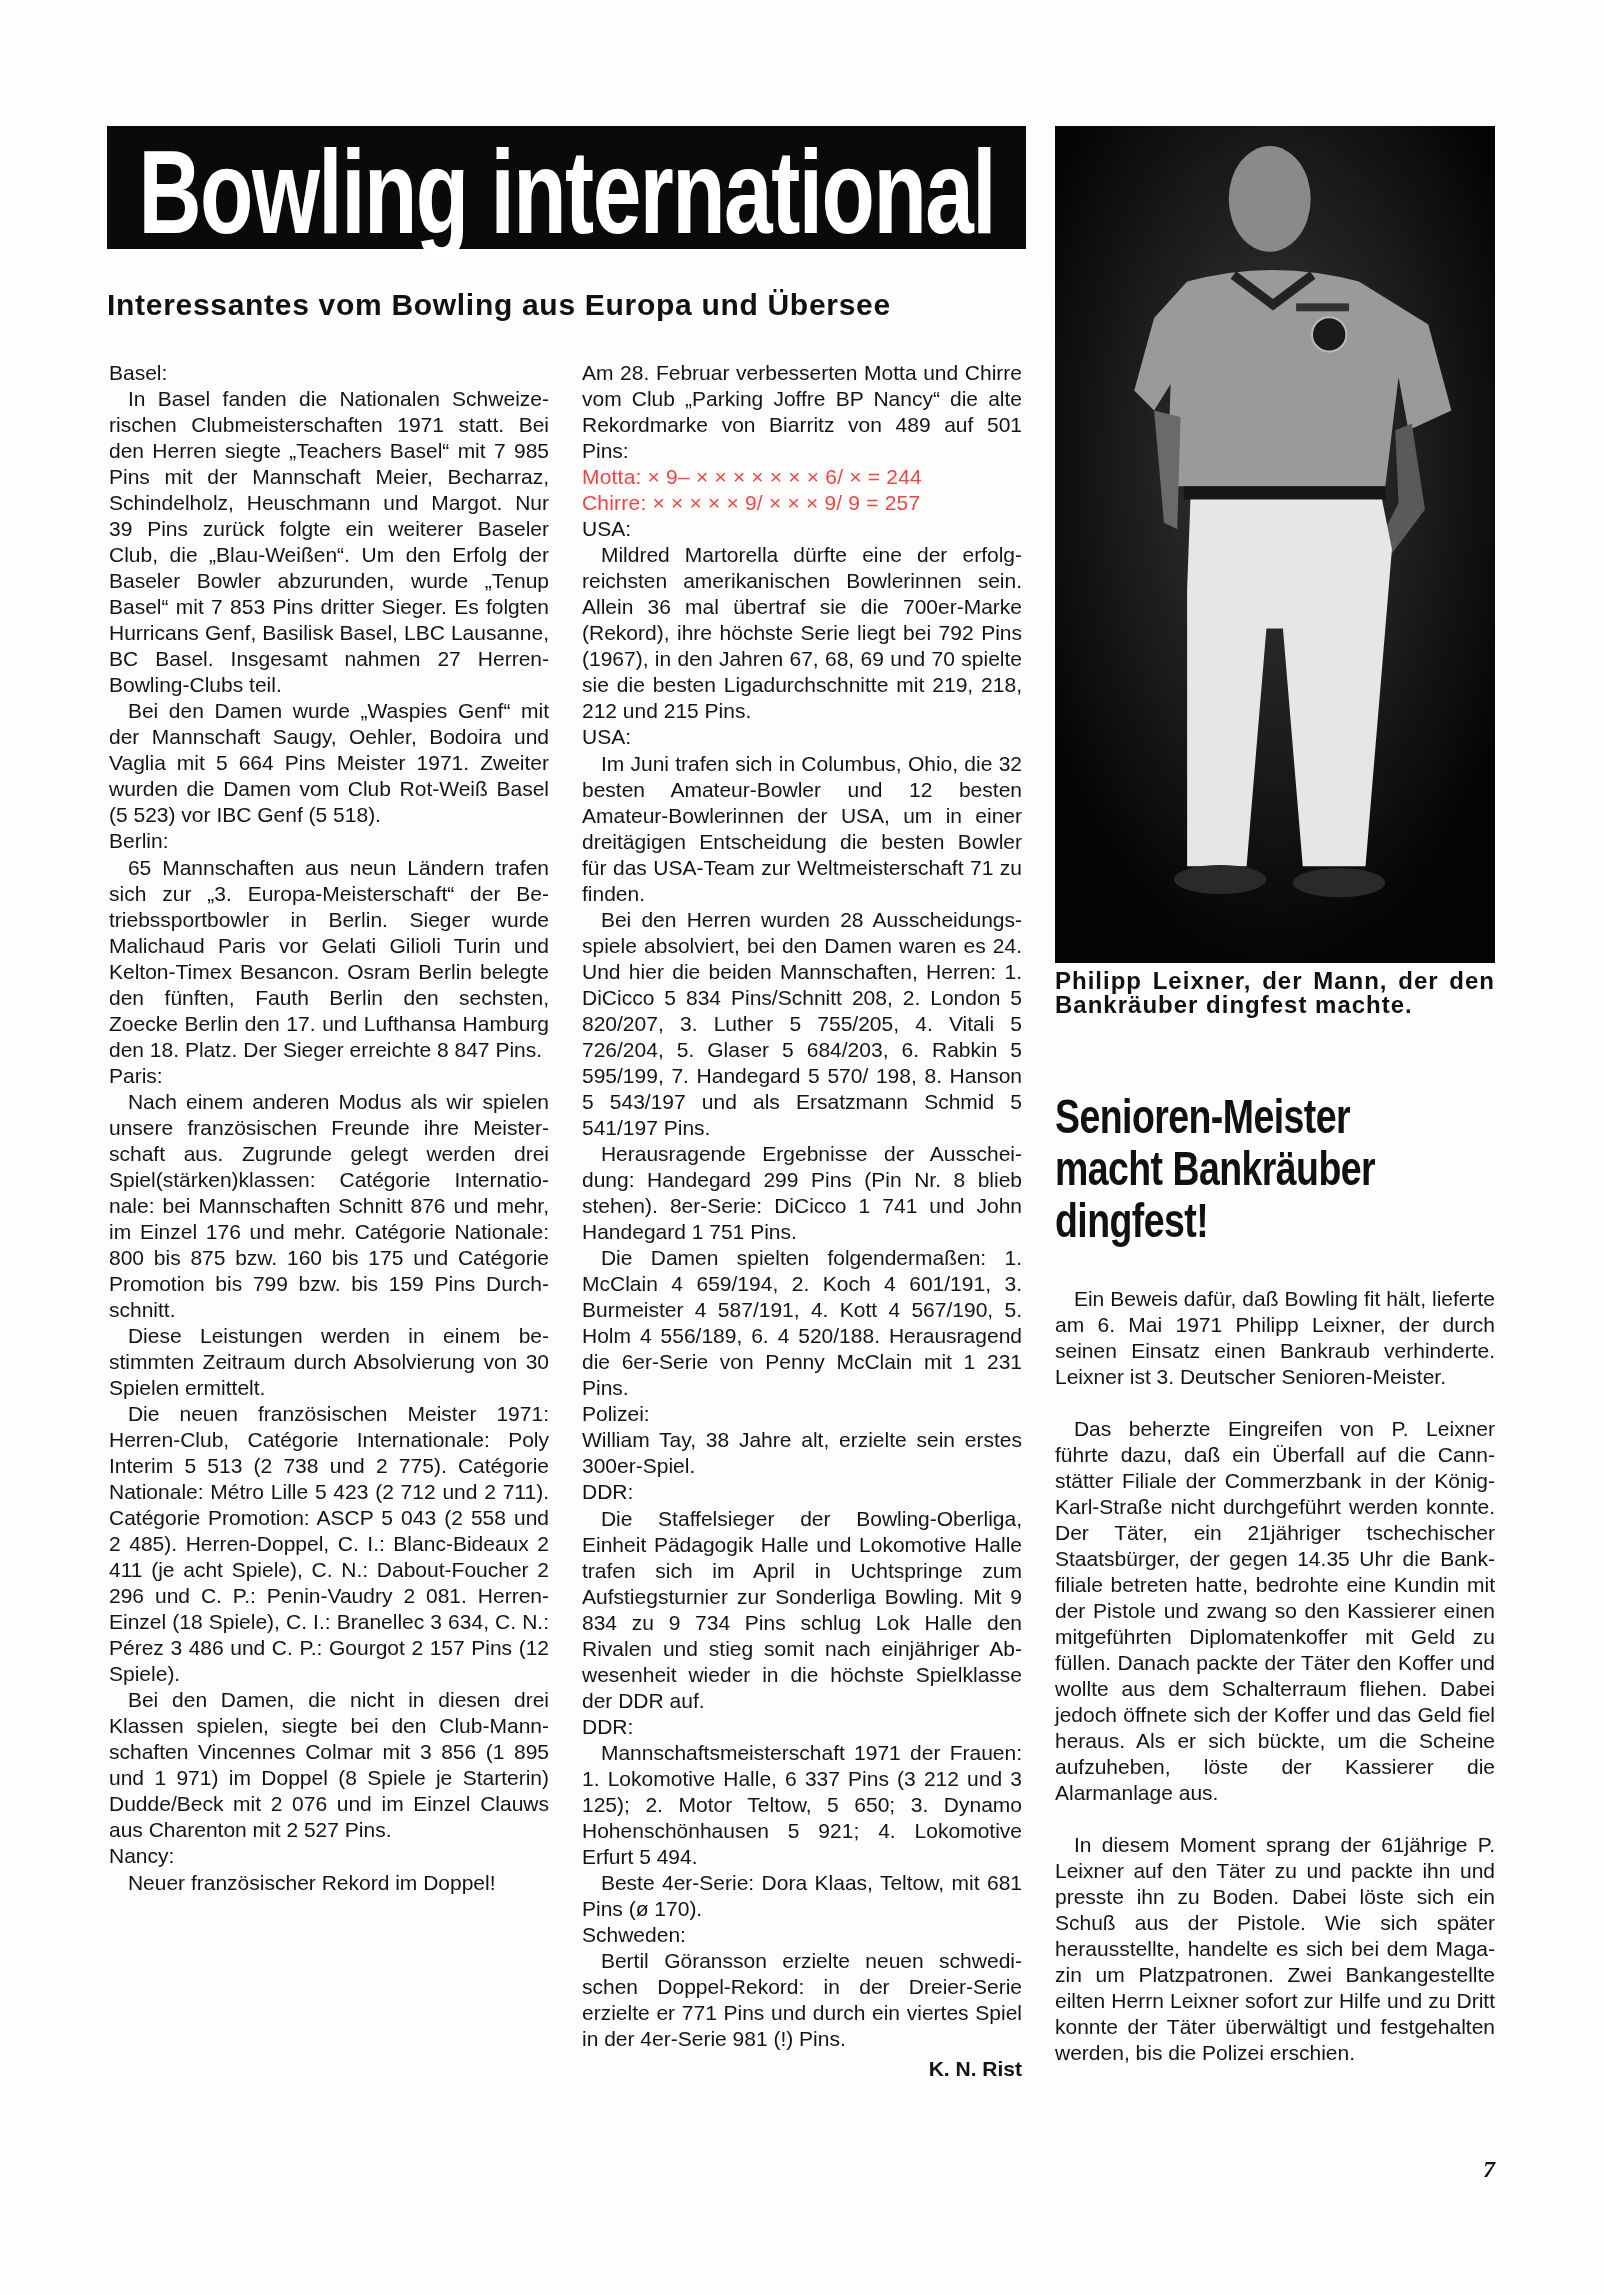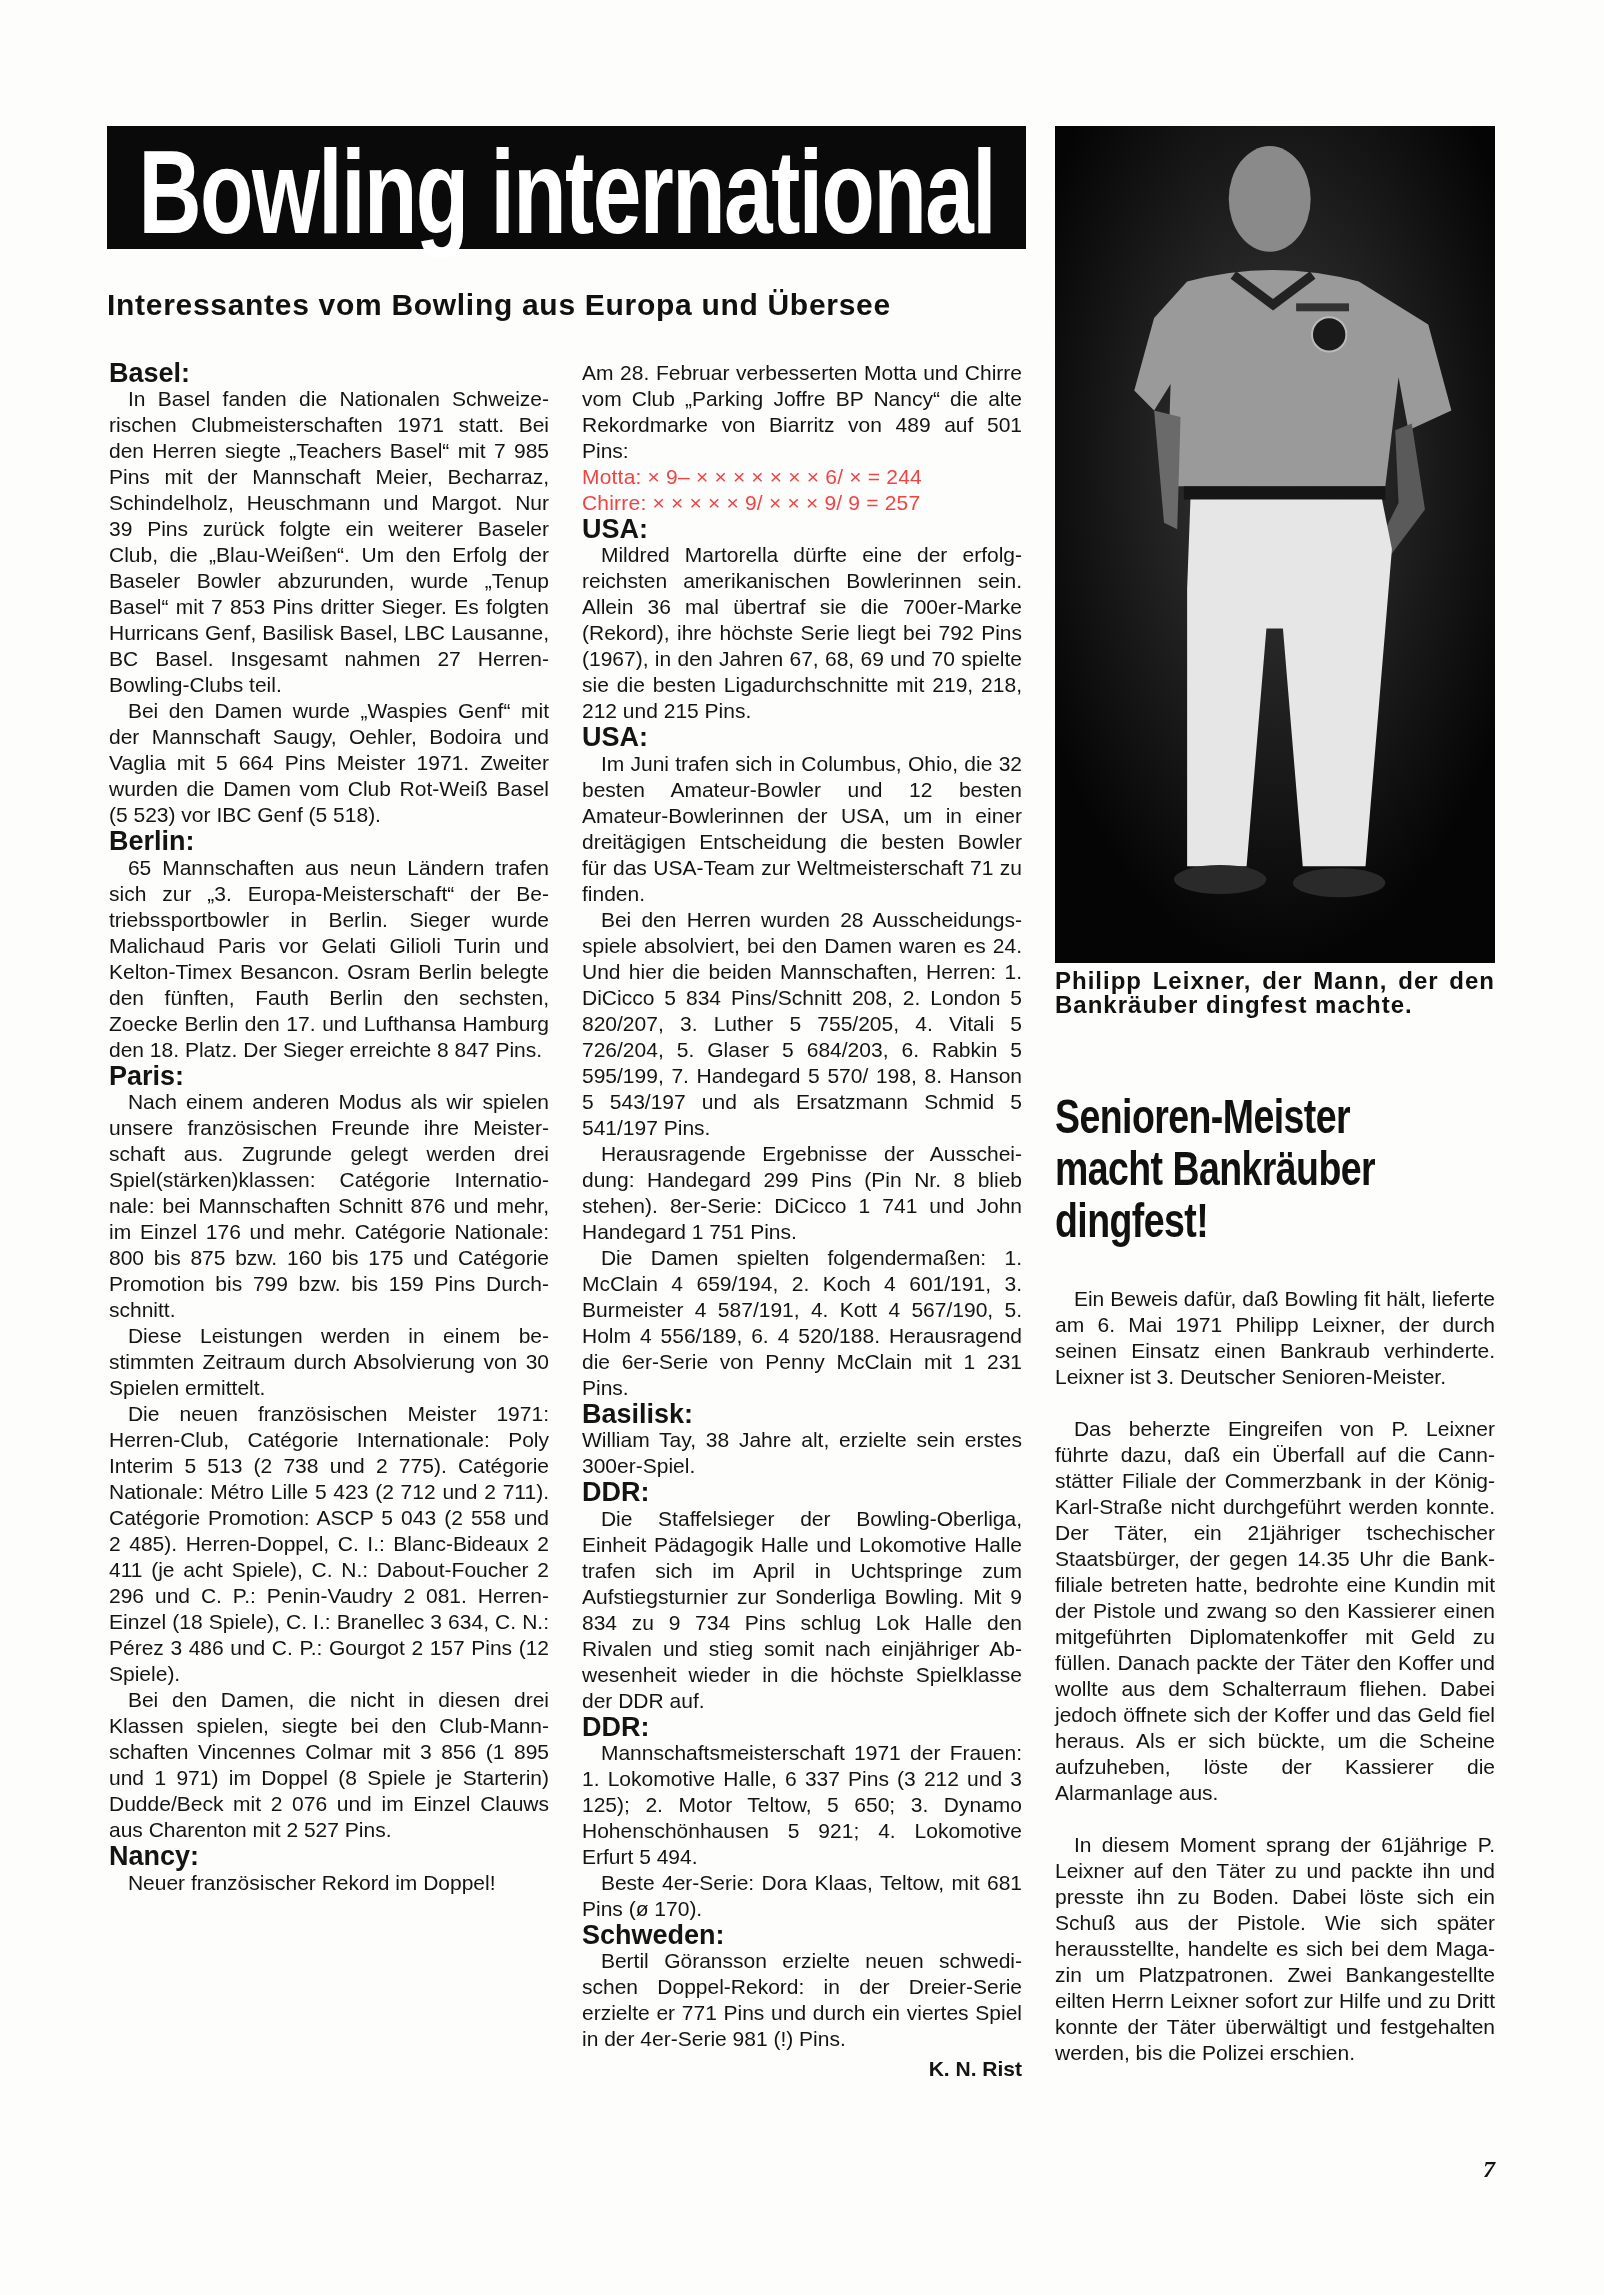--- a/index.html
+++ b/index.html
@@ -4,21 +4,21 @@
 <style>
   html, body { margin: 0; padding: 0; background: #ffffff; }
   body { width: 1605px; height: 2295px; position: relative; overflow: hidden; color: #111; }
   .page { position: absolute; inset: 0; background: #fdfdfc; }
   .banner { position: absolute; left: 107px; top: 126px; width: 919px; height: 123px; background: #0b0a0a; display: flex; align-items: center; justify-content: center; }
   .banner h1 { margin: 0; color: #fff; font-family: "Liberation Sans", sans-serif; font-weight: bold; font-size: 118px; letter-spacing: -2px; transform: scaleX(0.74); white-space: nowrap; line-height: 1; position: relative; top: 4px; }
   .subtitle { position: absolute; left: 107px; top: 288px; width: 919px; margin: 0; font-family: "Liberation Sans", sans-serif; font-weight: bold; font-size: 30px; letter-spacing: 0.7px; white-space: nowrap; color: #111; }
   .col { position: absolute; font-family: "Liberation Sans", sans-serif; font-size: 21px; line-height: 26px; text-align: justify; color: #141414; }
   .col p { margin: 0; text-indent: 0.9em; hyphens: manual; }
   .col p.noindent { text-indent: 0; }
-  .col h3 { margin: 0; font-size: 27px; font-weight: bold; line-height: 26.4px; }
+  .col h3 { margin: 0; font-size: 21px; font-weight: normal; line-height: 26.4px; }
   .col .score { text-indent: 0; text-align: left; white-space: nowrap; color: #ef4444; letter-spacing: 0.2px; }
   .col .sign { text-align: right; font-weight: bold; margin-top: 4px; text-indent: 0; }
   #col-left { left: 109px; top: 360px; width: 440px; }
   #col-mid { left: 582px; top: 360px; width: 440px; }
   .photo { position: absolute; left: 1055px; top: 126px; width: 440px; height: 837px; background: radial-gradient(ellipse at 55% 45%, #2a2a2a 0%, #121212 45%, #060606 100%); overflow: hidden; }
   .caption { position: absolute; left: 1055px; top: 969px; width: 440px; margin: 0; font-family: "Liberation Sans", sans-serif; font-weight: bold; font-size: 24px; line-height: 24px; letter-spacing: 1px; text-align: justify; text-align-last: left; }
   .headline { position: absolute; left: 1055px; top: 1091px; width: 440px; margin: 0; font-family: "Liberation Sans", sans-serif; font-weight: bold; font-size: 48px; line-height: 52px; transform: scaleX(0.78); transform-origin: left top; width: 562px; letter-spacing: -0.7px; }
   #col-right { left: 1055px; top: 1286px; width: 440px; }
   #col-right p { margin-bottom: 26px; }
   .pagenum { position: absolute; left: 1483px; top: 2156px; font-family: "Liberation Serif", serif; font-weight: bold; font-style: italic; font-size: 24px; }
@@ -52,21 +52,21 @@
     <p class="noindent">Am 28. Februar verbesserten Motta und Chirre vom Club „Parking Joffre BP Nancy“ die alte Rekordmarke von Biarritz von 489 auf 501 Pins:</p>
     <p class="score">Motta: × 9– × × × × × × × 6/ × = 244</p>
     <p class="score">Chirre: × × × × × 9/ × × × 9/ 9 = 257</p>
     <h3>USA:</h3>
     <p>Mildred Martorella dürfte eine der erfolg­reichsten amerikanischen Bowlerinnen sein. Allein 36 mal übertraf sie die 700er-Marke (Rekord), ihre höchste Serie liegt bei 792 Pins (1967), in den Jahren 67, 68, 69 und 70 spielte sie die besten Ligadurchschnitte mit 219, 218, 212 und 215 Pins.</p>
     <h3>USA:</h3>
     <p>Im Juni trafen sich in Columbus, Ohio, die 32 besten Amateur-Bowler und 12 besten Amateur-Bowlerinnen der USA, um in einer dreitägigen Entscheidung die besten Bowler für das USA-Team zur Weltmeisterschaft 71 zu finden.</p>
     <p>Bei den Herren wurden 28 Ausscheidungs­spiele absolviert, bei den Damen waren es 24. Und hier die beiden Mannschaften, Herren: 1. DiCicco 5 834 Pins/Schnitt 208, 2. London 5 820/207, 3. Luther 5 755/205, 4. Vitali 5 726/204, 5. Glaser 5 684/203, 6. Rabkin 5 595/199, 7. Handegard 5 570/ 198, 8. Hanson 5 543/197 und als Ersatz­mann Schmid 5 541/197 Pins.</p>
     <p>Herausragende Ergebnisse der Ausschei­dung: Handegard 299 Pins (Pin Nr. 8 blieb stehen). 8er-Serie: DiCicco 1 741 und John Handegard 1 751 Pins.</p>
     <p>Die Damen spielten folgendermaßen: 1. McClain 4 659/194, 2. Koch 4 601/191, 3. Burmeister 4 587/191, 4. Kott 4 567/190, 5. Holm 4 556/189, 6. 4 520/188. Heraus­ragend die 6er-Serie von Penny McClain mit 1 231 Pins.</p>
-    <h3>Basilisk:</h3>
+    <h3>Polizei:</h3>
     <p class="noindent">William Tay, 38 Jahre alt, erzielte sein erstes 300er-Spiel.</p>
     <h3>DDR:</h3>
     <p>Die Staffelsieger der Bowling-Oberliga, Einheit Pädagogik Halle und Lokomotive Halle trafen sich im April in Uchtspringe zum Aufstiegsturnier zur Sonderliga Bowling. Mit 9 834 zu 9 734 Pins schlug Lok Halle den Rivalen und stieg somit nach einjähriger Ab­wesenheit wieder in die höchste Spielklasse der DDR auf.</p>
     <h3>DDR:</h3>
     <p>Mannschaftsmeisterschaft 1971 der Frau­en: 1. Lokomotive Halle, 6 337 Pins (3 212 und 3 125); 2. Motor Teltow, 5 650; 3. Dyna­mo Hohenschönhausen 5 921; 4. Lokomotive Erfurt 5 494.</p>
     <p>Beste 4er-Serie: Dora Klaas, Teltow, mit 681 Pins (ø 170).</p>
     <h3>Schweden:</h3>
     <p>Bertil Göransson erzielte neuen schwedi­schen Doppel-Rekord: in der Dreier-Serie erzielte er 771 Pins und durch ein viertes Spiel in der 4er-Serie 981 (!) Pins.</p>
     <p class="sign">K. N. Rist</p>
   </div>

